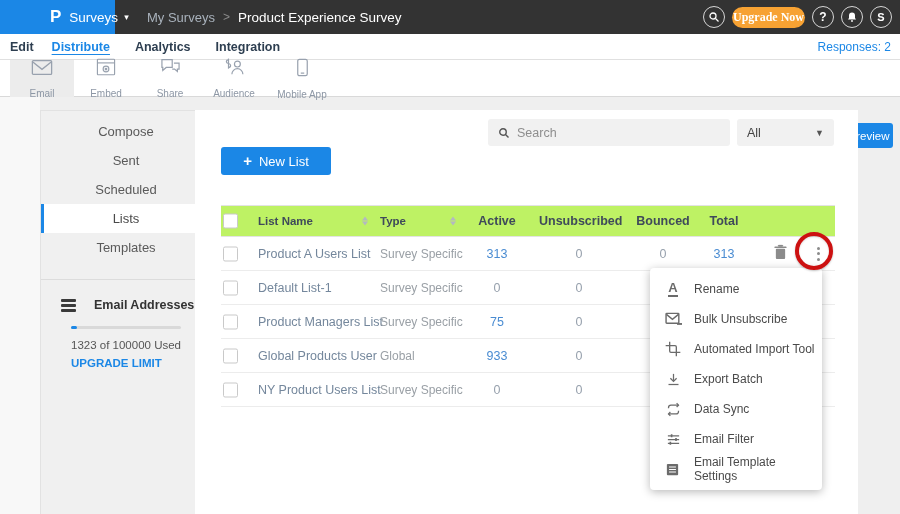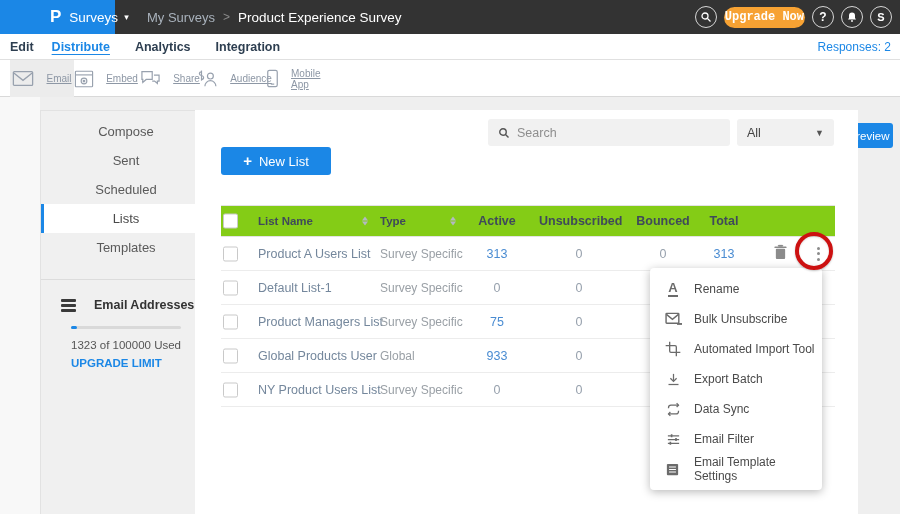--- a/index.html
+++ b/index.html
@@ -13,35 +13,35 @@
   .logo-label { margin-left:9px; font-size:13.5px; }
   .logo-caret { margin-left:6px; font-size:9px; }
   .crumb { position:absolute; left:127px; top:0; height:34px; display:flex; align-items:center; font-size:13px;margin-left:20px; }
   .crumb .parent { color:#a9b2bc; cursor:pointer; }
   .crumb .sep { color:#8b8b8b; margin:0 8px; font-size:12px; }
   .crumb .current { color:#ffffff; font-size:13.5px; }
   .hdr-right { position:absolute; right:8px; top:0; height:34px; display:flex; align-items:center; gap:7px; }
   .circ { width:22px; height:22px; border:1px solid #d6d6d6; border-radius:50%; display:flex; align-items:center; justify-content:center; color:#fff; cursor:pointer; flex:0 0 auto; }
   .circ.q { font-size:12px; font-weight:bold; }
   .circ.s { font-size:11px; font-weight:bold; }
-  .upgrade { height:21px; padding:0 1px; background:#F7A233; border:none; border-radius:12px; color:#fff; font-size:12px; font-weight:bold; cursor:pointer; font-family:Liberation Mono, monospace; }
+  .upgrade { height:21px; padding:0 1px; background:#F7A233; border:none; border-radius:12px; color:#fff; font-size:12px; font-weight:bold; cursor:pointer; font-family:Liberation Serif, serif; }
 
   
   .nav { position:absolute; left:0; top:34px; width:900px; height:26px; background:#ffffff; border-bottom:1px solid #e0e0e0; display:flex; align-items:center; }
   .nav a { text-decoration:none; font-size:12.5px; font-weight:bold; color:#2d3e50; cursor:pointer; }
   .nav a.n0 { margin-left:10px; }
   .nav a.n1 { margin-left:18px; color:#1B87E6; text-decoration:underline; text-underline-offset:3px; }
   .nav a.n2 { margin-left:25px; }
   .nav a.n3 { margin-left:25px; }
   .responses { position:absolute; right:9px; font-size:12px; color:#1B87E6; }
 
   
   .toolbar { position:absolute; left:0; top:60px; width:900px; height:37px; background:#ffffff; border-bottom:1px solid #d9d9d9; }
   .tabs { position:absolute; left:10px; top:0; height:37px; display:flex; }
-  .ttab { width:64px; height:37px; display:flex; flex-direction:row; align-items:center; justify-content:center; gap:12px; cursor:pointer; color:#8d97a5;text-decoration:underline; }
+  .ttab { width:64px; height:37px; display:flex; flex-direction:column; align-items:center; justify-content:center; gap:12px; cursor:pointer; color:#8d97a5; }
   .ttab.sel { background:#ececec; }
   .ttab .tlabel { font-size:10px; }
   .ttab svg { display:block; }
   .url-group { position:absolute; left:600px; top:64px; width:221px; height:24px; display:flex; border:1px solid #c8c8c8; border-radius:3px; overflow:hidden; background:#fff; }
   .url-text { flex:1; font-size:11px; color:#4a4a4a; line-height:22px; padding:0 7px; white-space:nowrap; overflow:hidden; }
   .url-edit { width:24px; background:#e8e8e8; border-left:1px solid #c8c8c8; display:flex; align-items:center; justify-content:center; font-size:12px; color:#555; cursor:pointer; }
   .preview-btn { position:absolute; left:828px; top:63px; height:25px; width:65px; background:#1B87E6; border:none; border-radius:3px; color:#fff; font-size:11.5px; display:flex; align-items:center; justify-content:center; gap:4px; cursor:pointer; font-family:inherit; }
 
   
   .left-strip { position:absolute; left:0; top:97px; width:40px; height:417px; background:#f8f8f8; }
@@ -68,21 +68,21 @@
   .searchbox input { border:none; background:transparent; outline:none; font-size:12.5px; color:#444; width:190px; font-family:inherit; }
   .searchbox input::placeholder { color:#8e8e8e; }
   .alldrop { position:absolute; left:737px; top:119px; width:97px; height:27px; background:#f1f1f1; border-radius:3px; display:flex; align-items:center; justify-content:space-between; padding:0 10px; font-size:12.5px; color:#444; cursor:pointer; }
   .alldrop .caret { font-size:9px; color:#555; }
   .newlist { position:absolute; left:221px; top:147px; width:110px; height:28px; background:#1B87E6; border:none; border-radius:3px; color:#fff; font-size:13px; display:flex; align-items:center; justify-content:center; gap:7px; cursor:pointer; font-family:inherit; }
   .newlist .plus { font-size:15px; font-weight:bold; margin-top:-1px; }
 
   
   .tbl { position:absolute; left:221px; top:205px; width:614px; }
   .trow { position:relative; height:34px; border-bottom:1px solid #ececec; }
-  .thead { height:32px; background:#84cc16; border-top:1px solid #e3e3e3; border-bottom:1px solid #e3e3e3; }
+  .thead { height:32px; background:#bef264; border-top:1px solid #e3e3e3; border-bottom:1px solid #e3e3e3; }
   .cell { position:absolute; top:50%; transform:translateY(-50%); white-space:nowrap; }
   .cb { left:2px; width:15px; height:15px; background:#fff; border:1px solid #c9c9c9; border-radius:2px; cursor:pointer; }
   .hc { font-size:11.5px; font-weight:bold; color:#3f4a5a; }
   .c-name { left:37px; }
   .c-sort1 { left:141px; } .c-sort2 { left:229px; }
   .c-type { left:159px; }
   .num { width:80px; text-align:center; font-size:12.5px; } 
   .n-active { left:236px; } .n-unsub { left:318px; } .n-bounced { left:402px; } .n-total { left:463px; }
   .rname { left:37px; font-size:12.5px; color:#74879c; cursor:pointer; }
   .rtype { left:159px; font-size:12px; color:#9aa0a6; }

